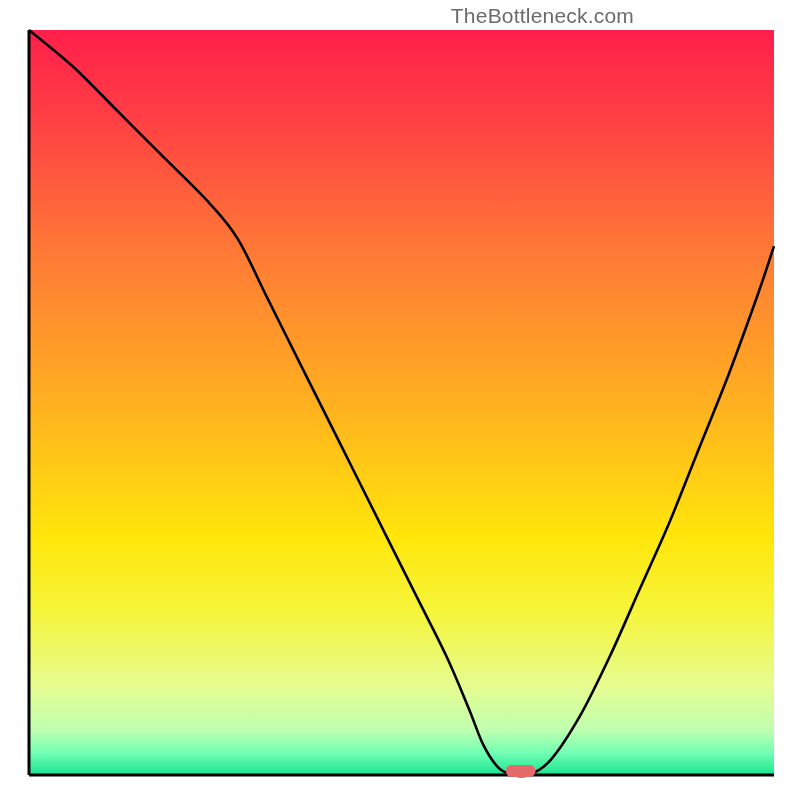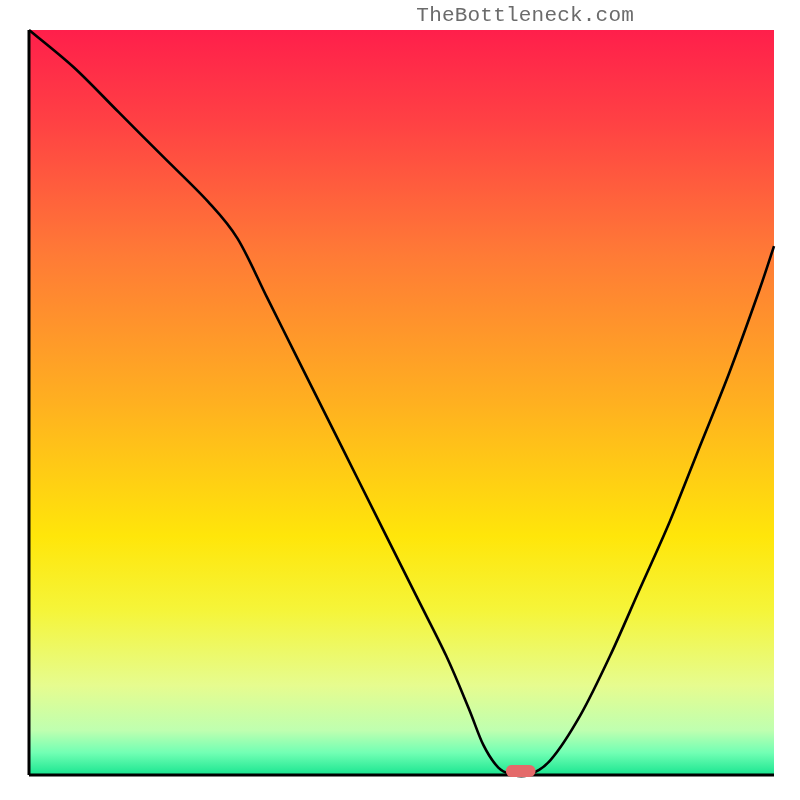--- a/index.html
+++ b/index.html
@@ -7,21 +7,20 @@
     padding: 0;
     width: 800px;
     height: 800px;
     background: #ffffff;
     font-family: Arial, Helvetica, sans-serif;
   }
   .container {
     position: relative;
     width: 644px;
     height: 800px;
-    font-family: Liberation Mono, monospace;
   }
   .watermark {
     position: absolute;
     top: 4px;
     right: 10px;
     font-size: 21px;
     color: #6b6b6b;
     font-weight: 500;
     letter-spacing: 0.2px;
   }

